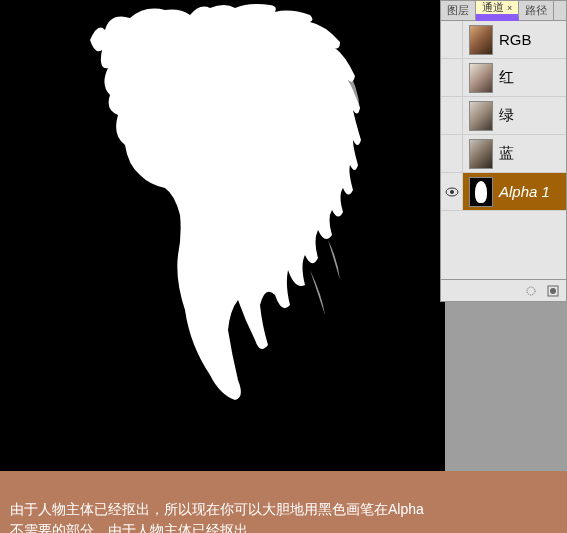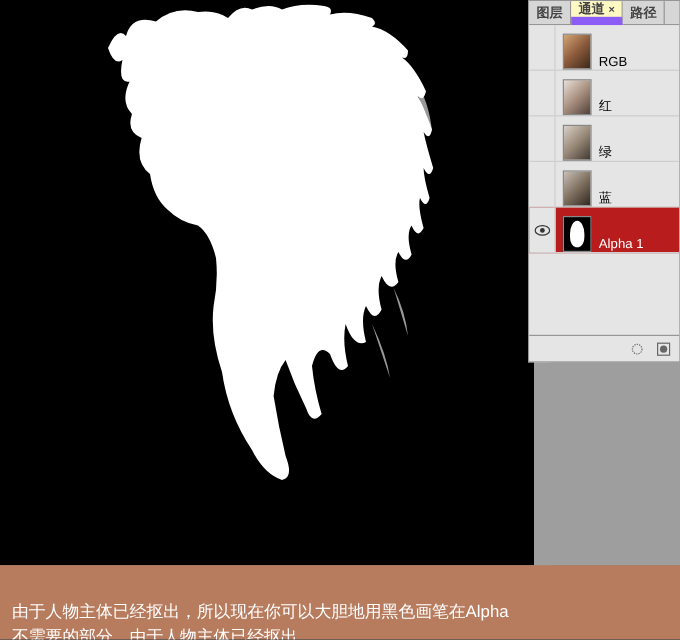--- a/index.html
+++ b/index.html
@@ -36,21 +36,20 @@
       border: 1px solid #969696;
       display: flex;
       flex-direction: column;
     }
     .tabs {
       display: flex;
       background: #d6d6d6;
       border-bottom: 1px solid #969696;
       height: 20px;
       font-size: 11px;
-      font-weight: bold;
     }
     .tab {
       padding: 2px 6px;
       border-right: 1px solid #969696;
       background: #d6d6d6;
       color: #444;
       cursor: pointer;
       display: flex;
       align-items: center;
     }
@@ -63,30 +62,31 @@
       margin-left: 3px;
       font-size: 9px;
     }
     .channel-list {
       flex: 1;
       background: #e5e5e5;
       overflow-y: auto;
     }
     .channel-row {
       display: flex;
-      align-items: flex-end;
+      align-items: center;
       height: 38px;
       border-bottom: 1px solid #cecece;
-      font-size: 11px;
+      font-size: 15px;
       color: #000;
       cursor: pointer;
     }
     .channel-row.selected {
-      background: #b91c1c;
+      background: #a16207;
       color: #fff;
+      font-style: italic;
     }
     .visibility-col {
       width: 22px;
       height: 100%;
       border-right: 1px solid #cecece;
       display: flex;
       align-items: center;
       justify-content: center;
     }
     .channel-row.selected .visibility-col {

